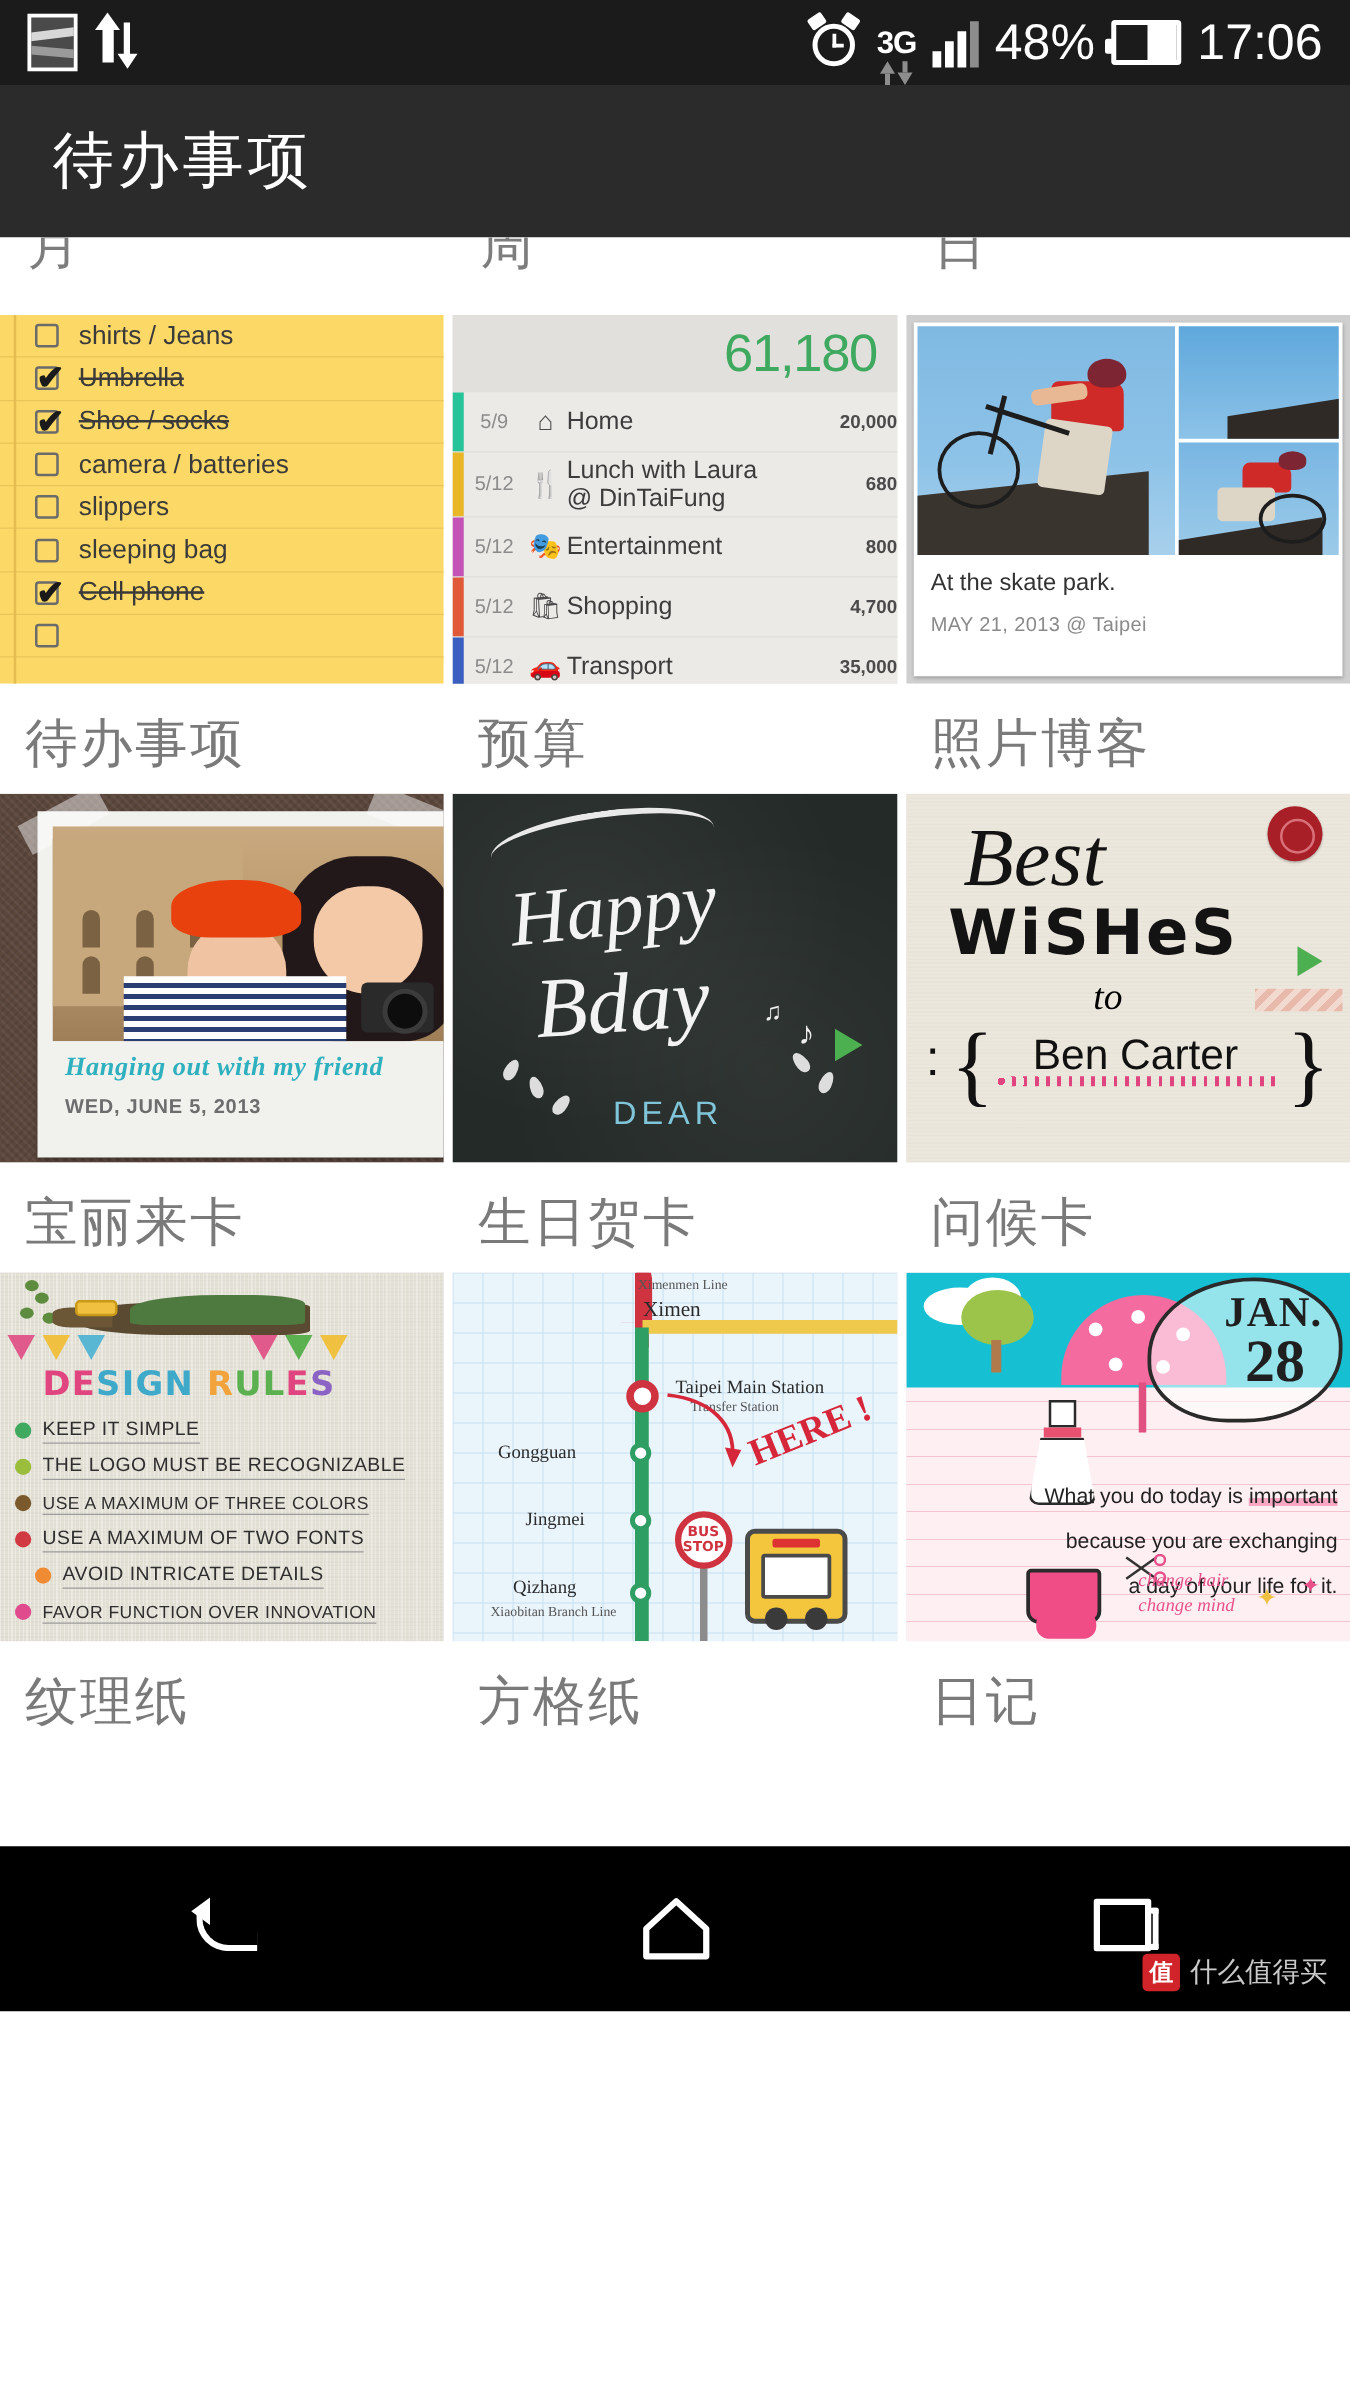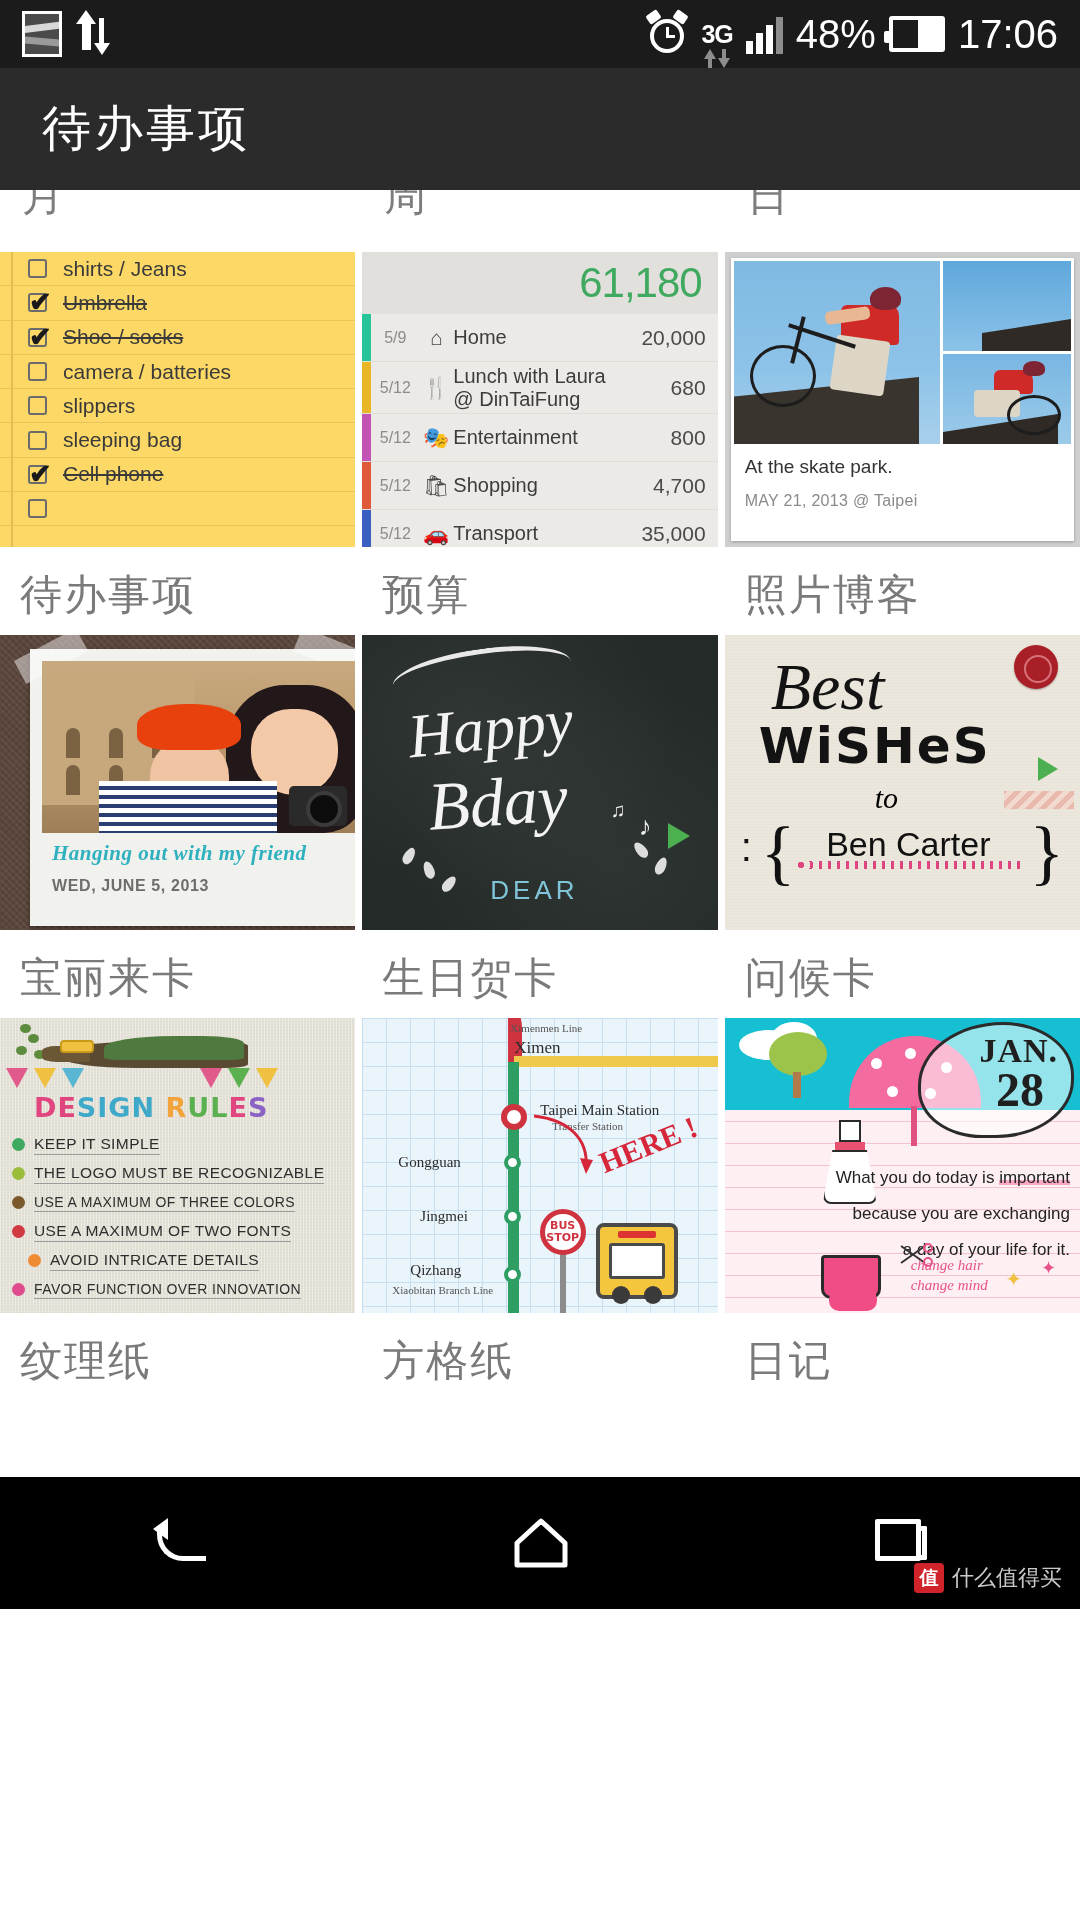--- a/index.html
+++ b/index.html
@@ -103,21 +103,21 @@
     height:62px; background:#e2e0dc; display:flex; align-items:center; justify-content:flex-end;
     padding-right:16px;
   }
   .budget .total span { font-size:42px; color:#3faa5f; font-weight:400; letter-spacing:-1px;}
   .b-row { display:flex; align-items:center; height:48px; border-bottom:1px solid #e0ded9; position:relative; }
   .b-row.tall { height:52px; }
   .b-bar { width:9px; align-self:stretch; flex:none; }
   .b-date { width:48px; font-size:16px; color:#8b8b8b; text-align:center; flex:none; }
   .b-ic { width:34px; flex:none; display:flex; justify-content:center; font-size:21px; color:#4a4a4a;}
   .b-name { font-size:20px; color:#3c3c3c; flex:1; line-height:1.15; }
-  .b-amt { font-size:21px; color:#4a4a4a; padding-right:12px; white-space:nowrap;}
+  .b-amt { font-size:15px; color:#4a4a4a; padding-right:0; white-space:nowrap;font-weight:bold;}
 
   
   .pblog { height:100%; background:#cfcfcf; padding:6px; }
   .pblog-inner { background:#fff; height:100%; box-shadow:0 1px 3px rgba(0,0,0,.25); display:flex; flex-direction:column; }
   .pb-imgs { display:flex; gap:3px; height:186px; padding:3px 3px 0 3px; }
   .pb-big { flex: 1.62; background:linear-gradient(#7fb9e2 0%, #8ec3e8 60%, #a8d0ec 100%); position:relative; overflow:hidden;}
   .pb-side { flex:1; display:flex; flex-direction:column; gap:3px; }
   .pb-s1, .pb-s2 { flex:1; position:relative; overflow:hidden; }
   .pb-s1 { background:linear-gradient(#5fa8dc,#8cc2e8); }
   .pb-s2 { background:linear-gradient(#79b6e3,#9ccbe9); }
@@ -245,21 +245,21 @@
   .di-sky { position:absolute; left:0; right:0; top:0; height:92px; background:#16c0d2;}
   .di-cloud { position:absolute; background:#fff; border-radius:50%; }
   .di-tree { position:absolute; left:44px; top:14px; width:58px; height:44px; background:#9cc44a; border-radius:50%;}
   .di-trunk { position:absolute; left:68px; top:54px; width:8px; height:26px; background:#b07a4b;}
   .di-umb { position:absolute; left:124px; top:18px; width:132px; height:72px; background:#f46ba0; border-radius:120px 120px 0 0;}
   .di-umb::after{content:"";position:absolute;left:62px;top:70px;width:6px;height:40px;background:#e05080;}
   .di-dot { position:absolute; width:11px; height:11px; background:#fff; border-radius:50%;}
   .di-jan { position:absolute; right:22px; top:14px; font-size:34px; font-weight:bold; color:#1f1f1f; font-family:"Liberation Serif",serif; letter-spacing:1px;}
   .di-28 { position:absolute; right:36px; top:44px; font-size:48px; font-weight:bold; color:#1f1f1f; font-family:"Liberation Serif",serif;}
   .di-bubble { position:absolute; right:6px; top:4px; width:156px; height:116px; border:3px solid #2a2a2a; border-radius:60% 50% 55% 45%; background:rgba(255,255,255,.55);}
-  .di-txt { position:absolute; right:10px; font-size:17px; color:#222; text-align:right; font-family:"Liberation Sans",sans-serif;}
+  .di-txt { position:absolute; right:10px; font-size:17px; color:#222; text-align:right; font-family:"Liberation Sans",sans-serif;margin-top:19px;}
   .di-hl { background:linear-gradient(transparent 62%, #f9a8c4 62% 92%, transparent 92%); }
   .di-dress { position:absolute; left:96px; top:102px; width:58px; height:84px; }
   .di-dress .top { position:absolute; left:18px; top:0; width:22px; height:22px; border:2px solid #2a2a2a; background:#fff; }
   .di-dress .belt { position:absolute; left:14px; top:22px; width:30px; height:8px; background:#e8516f;}
   .di-dress .skirt { position:absolute; left:2px; top:30px; width:54px; height:54px; background:#fff; border:2px solid #2a2a2a;
                       border-radius:0 0 8px 8px; clip-path: polygon(18% 0, 82% 0, 100% 100%, 0% 100%);}
   .di-bag { position:absolute; left:96px; bottom:14px; width:60px; height:44px; background:#f04c86; border:3px solid #2a2a2a; border-radius:4px 4px 10px 10px;}
   .di-scis { position:absolute; left:174px; bottom:46px; width:34px; height:24px;}
   .di-glass { position:absolute; left:104px; bottom:2px; width:48px; height:22px; background:#f04c86; border-radius:10px;}
   .di-change { position:absolute; left:186px; bottom:18px; font-size:15px; color:#e8518a; font-family:"Liberation Serif",serif; font-style:italic; line-height:1.3;}

